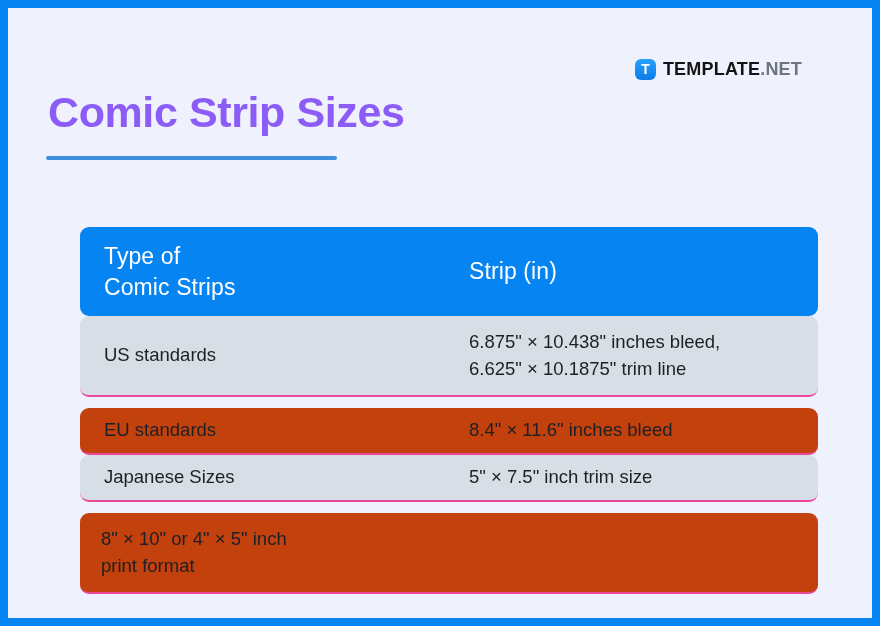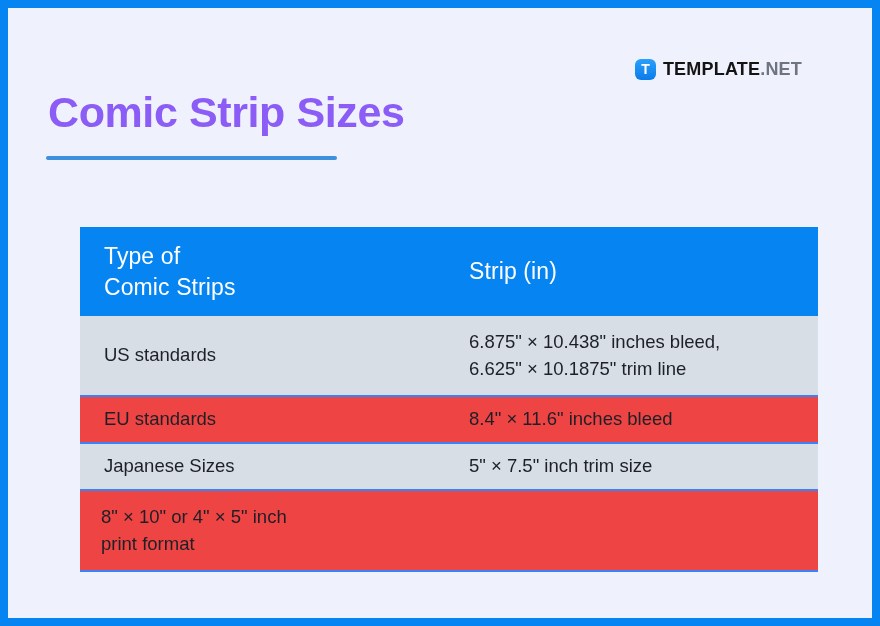--- a/index.html
+++ b/index.html
@@ -85,20 +85,21 @@
   
   .table {
     position: absolute;
     left: 72px;
     top: 219px;
     width: 738px;
   }
   .row {
     display: flex;
     box-sizing: border-box;
+    border-radius: 9px;
   }
   .cell-a {
     width: 368px;
     flex: none;
     padding-left: 24px;
     box-sizing: border-box;
   }
   .cell-b {
     flex: 1;
     padding-left: 21px;
@@ -113,33 +114,33 @@
   .thead .cell-a,
   .thead .cell-b {
     color: #FFFFFF;
     font-size: 23px;
     line-height: 1.32;
     letter-spacing: 0.1px;
   }
 
   .tr {
     align-items: center;
-    border-bottom: 2px solid #3b82f6;
+    border-bottom: 2px solid #ec4899;
   }
   .tr .cell-a,
   .tr .cell-b {
     color: #1D2027;
     font-size: 18.5px;
     line-height: 1.42;
   }
   .tr-tall  { min-height: 81px; }
   .tr-short { min-height: 47px; }
 
   .shade-a { background: #D7DEE5; }
-  .shade-b { background: #ef4444; }
+  .shade-b { background: #c2410c; margin-top: 11px; }
 
   .nowrap { white-space: pre-line; }
 </style>
 </head>
 <body>
 
 <div class="page">
 
   <div class="brand">
     <div class="brand-mark">

